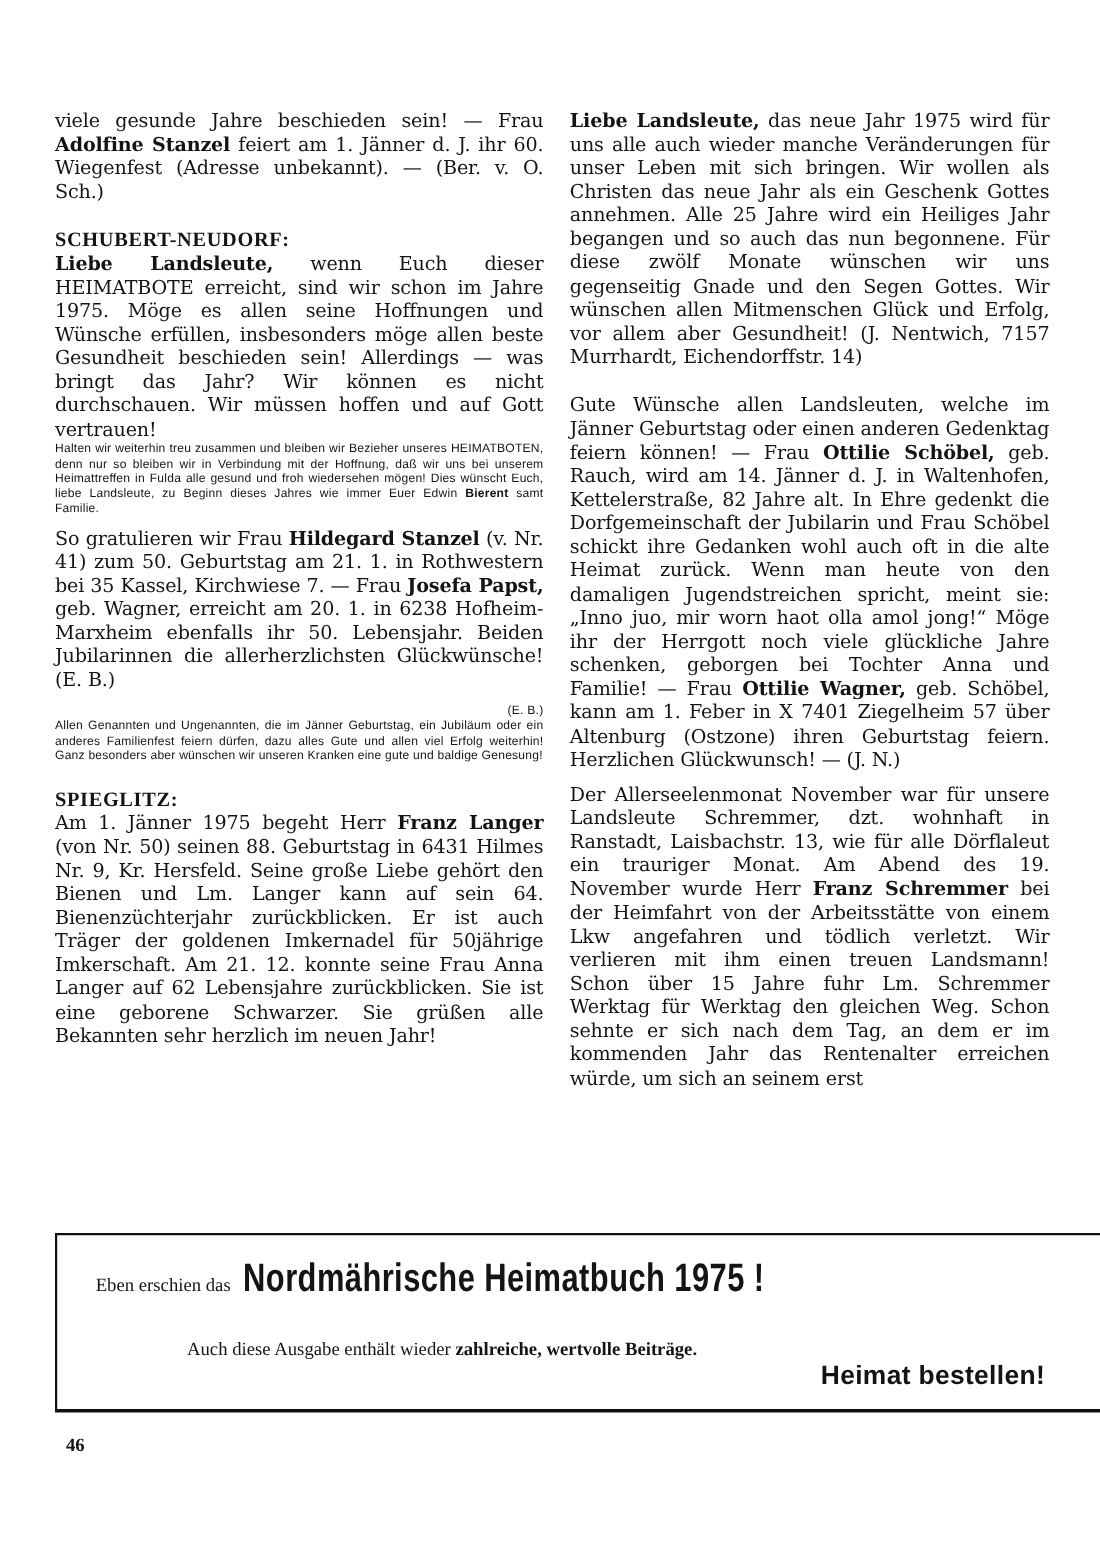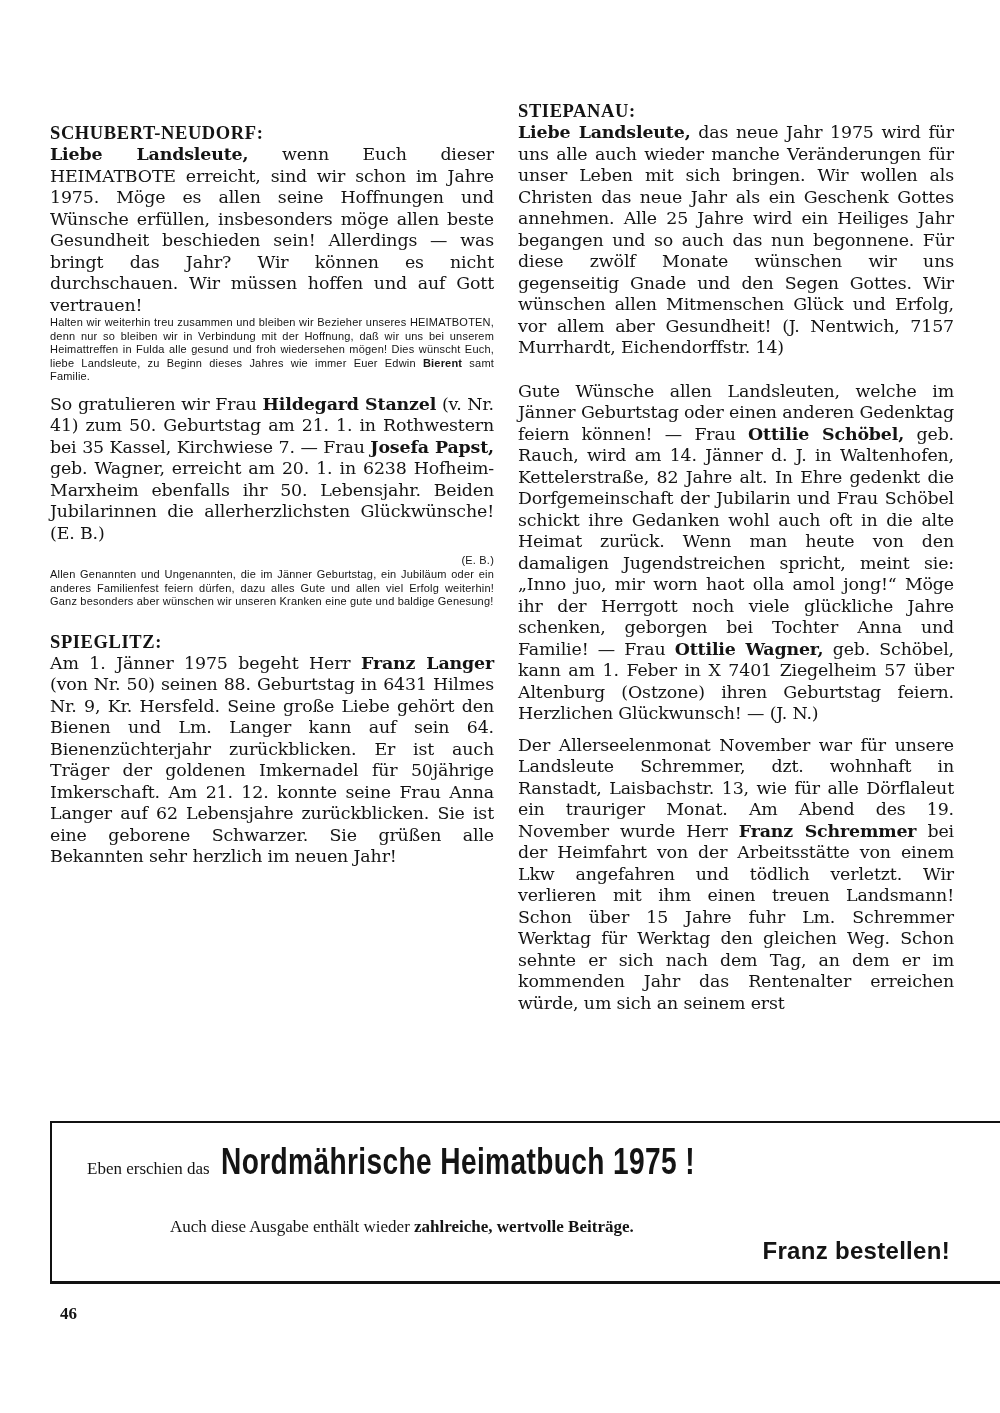--- a/index.html
+++ b/index.html
@@ -50,51 +50,51 @@
     }
     .page-num {
       position: absolute; left: 60px; top: 1304px;
       font-family: "Liberation Serif", serif; font-weight: bold; font-size: 17px;
     }
   </style>
 </head>
 <body>
 
 <div class="col col-left">
+  <p class="body-text"><span>viele gesunde Jahre beschieden sein! — Frau </span><b>Adolfine Stanzel</b><span> feiert am 1. Jänner d. J. ihr 60. Wiegenfest (Adresse unbekannt). — (Ber. v. O. Sch.)</span></p>
 
   <div class="gap-m"></div>
   <h2 class="heading">SCHUBERT-NEUDORF:</h2>
   <p class="body-text"><b>Liebe Landsleute,</b><span> wenn Euch dieser HEIMATBOTE erreicht, sind wir schon im Jahre 1975. Möge es allen seine Hoffnungen und Wünsche erfüllen, insbesonders möge allen beste Gesundheit beschieden sein! Allerdings — was bringt das Jahr? Wir können es nicht durchschauen. Wir müssen hoffen und auf Gott vertrauen!</span></p>
   <p class="small-text"><span>Halten wir weiterhin treu zusammen und bleiben wir Bezieher unseres HEIMATBOTEN, denn nur so bleiben wir in Verbindung mit der Hoffnung, daß wir uns bei unserem Heimattreffen in Fulda alle gesund und froh wiedersehen mögen! Dies wünscht Euch, liebe Landsleute, zu Beginn dieses Jahres wie immer Euer Edwin </span><b>Bierent</b><span> samt Familie.</span></p>
 
   <div class="gap-s"></div>
   <p class="body-text"><span>So gratulieren wir Frau </span><b>Hildegard Stanzel</b><span> (v. Nr. 41) zum 50. Geburtstag am 21. 1. in Rothwestern bei 35 Kassel, Kirchwiese 7. — Frau </span><b>Josefa Papst,</b><span> geb. Wagner, erreicht am 20. 1. in 6238 Hofheim-Marxheim ebenfalls ihr 50. Lebensjahr. Beiden Jubilarinnen die allerherzlichsten Glückwünsche! (E. B.)</span></p>
 
   <div class="gap-s"></div>
   <p class="small-text sig">(E. B.)</p>
   <p class="small-text">Allen Genannten und Ungenannten, die im Jänner Geburtstag, ein Jubiläum oder ein anderes Familienfest feiern dürfen, dazu alles Gute und allen viel Erfolg weiterhin! Ganz besonders aber wünschen wir unseren Kranken eine gute und baldige Genesung!</p>
 
   <div class="gap-m"></div>
   <h2 class="heading">SPIEGLITZ:</h2>
   <p class="body-text"><span>Am 1. Jänner 1975 begeht Herr </span><b>Franz Langer</b><span> (von Nr. 50) seinen 88. Geburtstag in 6431 Hilmes Nr. 9, Kr. Hersfeld. Seine große Liebe gehört den Bienen und Lm. Langer kann auf sein 64. Bienenzüchterjahr zurückblicken. Er ist auch Träger der goldenen Imkernadel für 50jährige Imkerschaft. Am 21. 12. konnte seine Frau Anna Langer auf 62 Lebensjahre zurückblicken. Sie ist eine geborene Schwarzer. Sie grüßen alle Bekannten sehr herzlich im neuen Jahr!</span></p>
 </div>
 
 <div class="col col-right">
-  <h2 class="heading">STIEPANAU:</h2>
   <p class="body-text"><b>Liebe Landsleute,</b><span> das neue Jahr 1975 wird für uns alle auch wieder manche Veränderungen für unser Leben mit sich bringen. Wir wollen als Christen das neue Jahr als ein Geschenk Gottes annehmen. Alle 25 Jahre wird ein Heiliges Jahr begangen und so auch das nun begonnene. Für diese zwölf Monate wünschen wir uns gegenseitig Gnade und den Segen Gottes. Wir wünschen allen Mitmenschen Glück und Erfolg, vor allem aber Gesundheit! (J. Nentwich, 7157 Murrhardt, Eichendorffstr. 14)</span></p>
 
   <div class="gap-m"></div>
   <p class="body-text"><span>Gute Wünsche allen Landsleuten, welche im Jänner Geburtstag oder einen anderen Gedenktag feiern können! — Frau </span><b>Ottilie Schöbel,</b><span> geb. Rauch, wird am 14. Jänner d. J. in Waltenhofen, Kettelerstraße, 82 Jahre alt. In Ehre gedenkt die Dorfgemeinschaft der Jubilarin und Frau Schöbel schickt ihre Gedanken wohl auch oft in die alte Heimat zurück. Wenn man heute von den damaligen Jugendstreichen spricht, meint sie: „Inno juo, mir worn haot olla amol jong!“ Möge ihr der Herrgott noch viele glückliche Jahre schenken, geborgen bei Tochter Anna und Familie! — Frau </span><b>Ottilie Wagner,</b><span> geb. Schöbel, kann am 1. Feber in X 7401 Ziegelheim 57 über Altenburg (Ostzone) ihren Geburtstag feiern. Herzlichen Glückwunsch! — (J. N.)</span></p>
 
   <div class="gap-s"></div>
   <p class="body-text"><span>Der Allerseelenmonat November war für unsere Landsleute Schremmer, dzt. wohnhaft in Ranstadt, Laisbachstr. 13, wie für alle Dörflaleut ein trauriger Monat. Am Abend des 19. November wurde Herr </span><b>Franz Schremmer</b><span> bei der Heimfahrt von der Arbeitsstätte von einem Lkw angefahren und tödlich verletzt. Wir verlieren mit ihm einen treuen Landsmann! Schon über 15 Jahre fuhr Lm. Schremmer Werktag für Werktag den gleichen Weg. Schon sehnte er sich nach dem Tag, an dem er im kommenden Jahr das Rentenalter erreichen würde, um sich an seinem erst</span></p>
 </div>
 
 <div class="ad-box">
   <div class="ad-line1">
     <span class="ad-intro">Eben erschien das</span>
     <span class="ad-title">Nordmährische Heimatbuch 1975 !</span>
   </div>
   <div class="ad-line2"><span>Auch diese Ausgabe enthält wieder </span><b>zahlreiche, wertvolle Beiträge.</b></div>
-  <div class="ad-line3">Franz bestellen!</div>
+  <div class="ad-line3">Heimat bestellen!</div>
 </div>
 
 <div class="page-num">46</div>
 
 </body></html>

